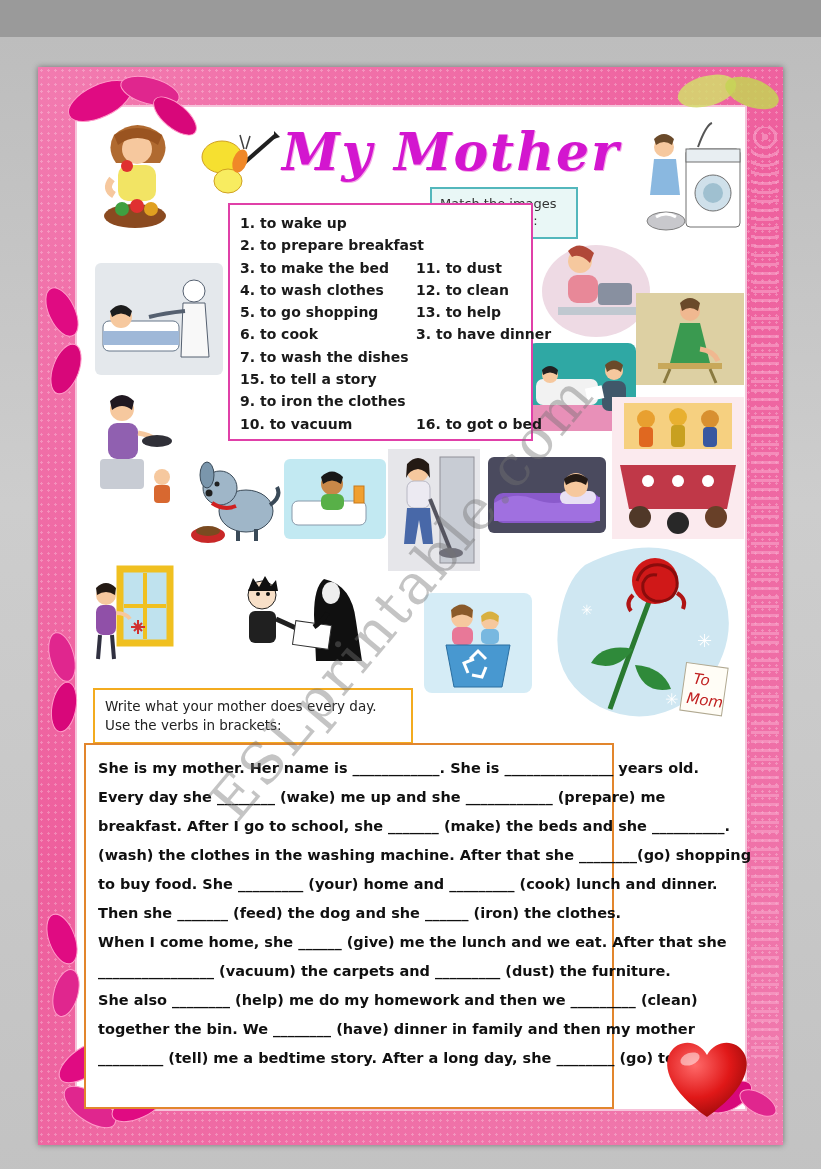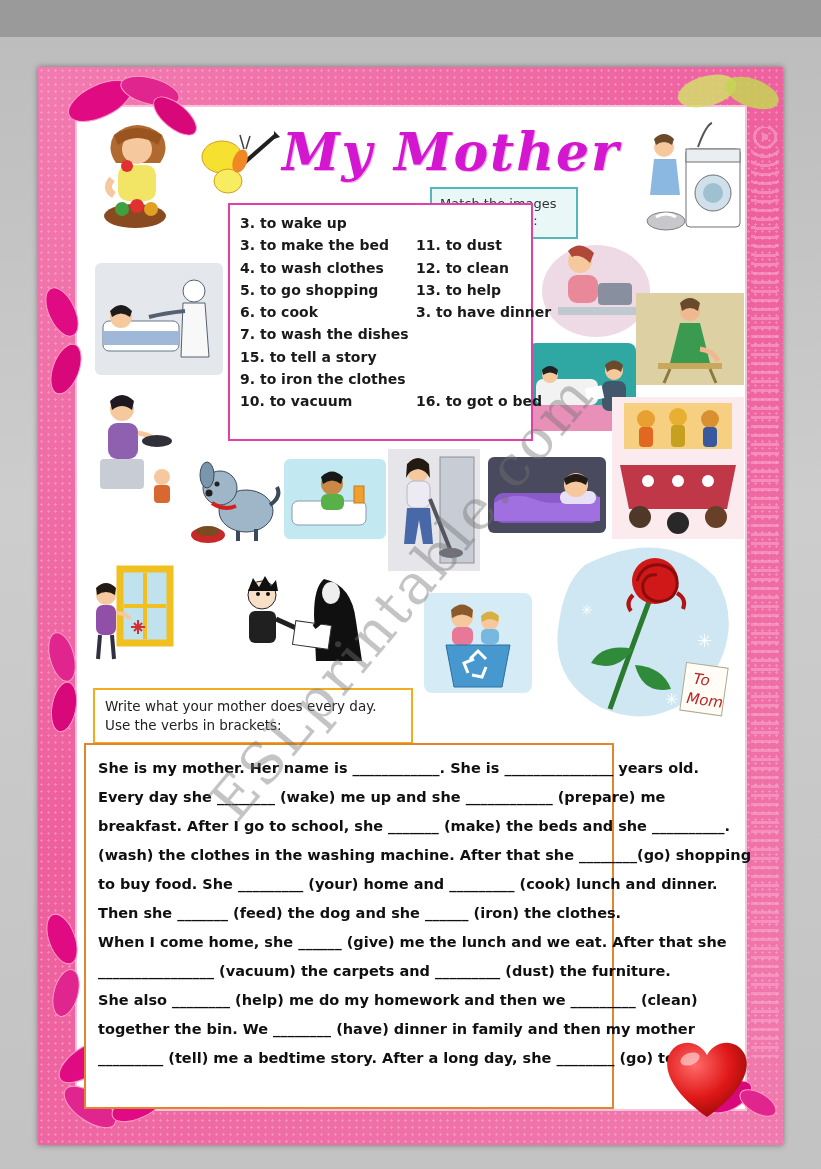--- a/index.html
+++ b/index.html
@@ -121,21 +121,24 @@
     </svg>
   </div>
 
   <div class="match-box">
     <span>Match the images with the verbs:</span>
   </div>
 
   <div class="verb-box">
     <div>
         <div class="verb-row">
-          <span class="verb-left">3. to wake up</span>
+          <span class="verb-left">1. to wake up</span>
+        </div>
+        <div class="verb-row">
+          <span class="verb-left">2. to prepare breakfast</span>
         </div>
         <div class="verb-row">
           <span class="verb-left">3. to make the bed</span>
           <span>11. to dust</span>
         </div>
         <div class="verb-row">
           <span class="verb-left">4. to wash clothes</span>
           <span>12. to clean</span>
         </div>
         <div class="verb-row">

